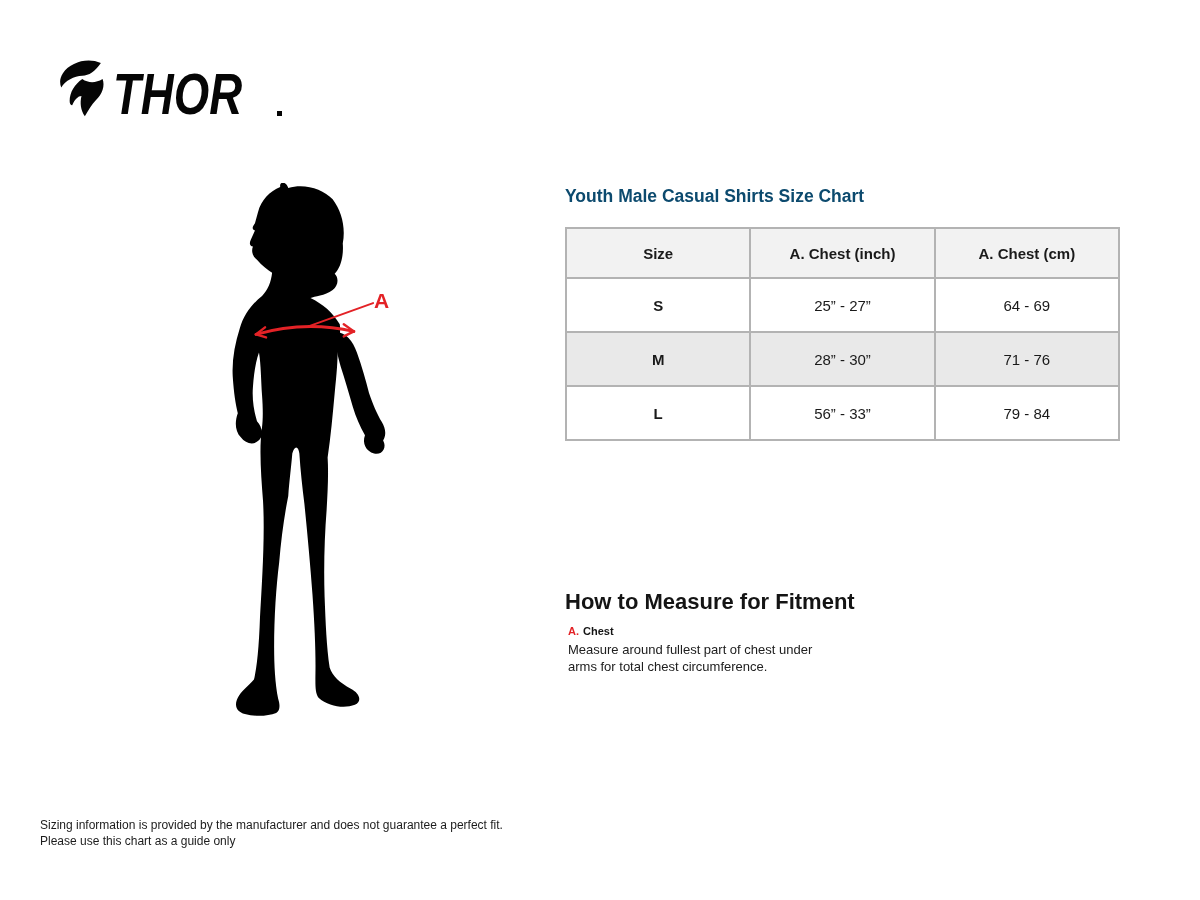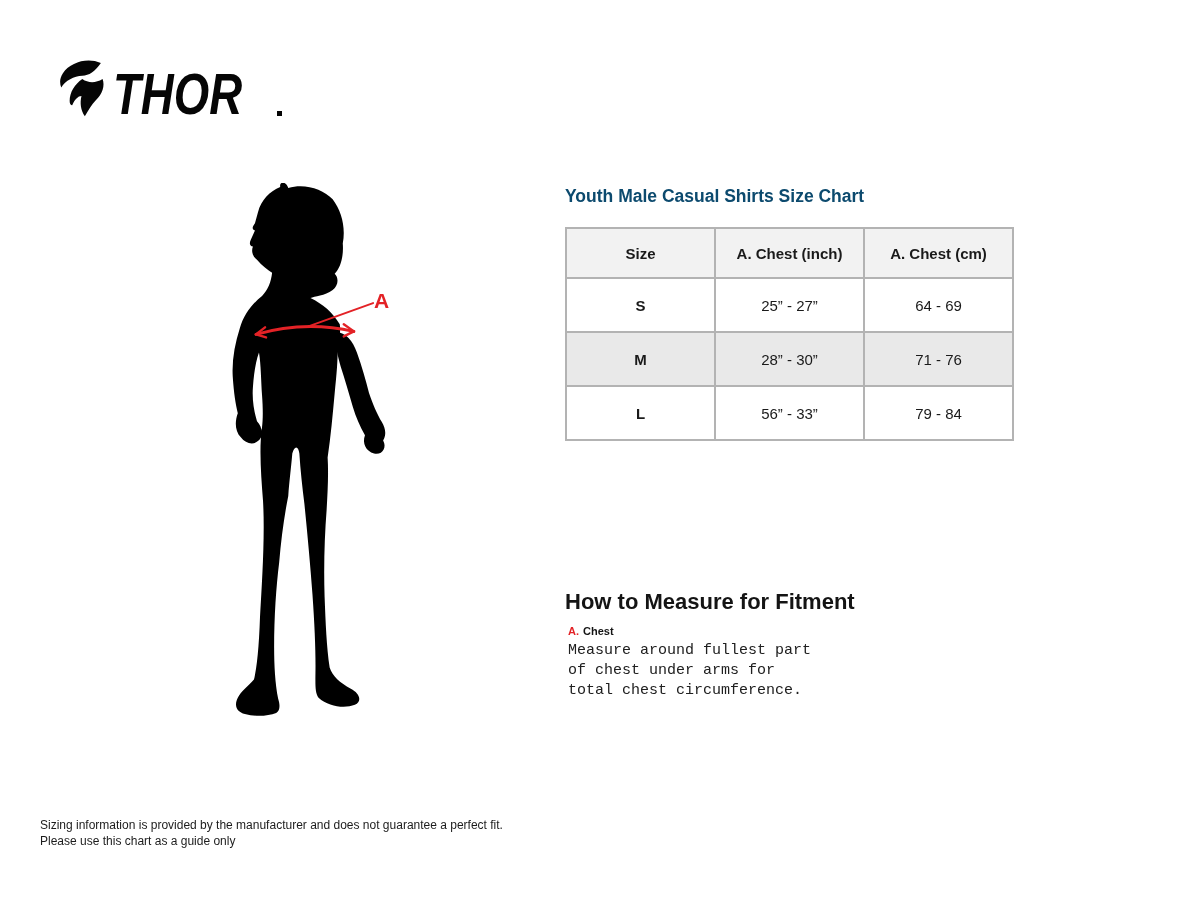--- a/index.html
+++ b/index.html
@@ -28,38 +28,38 @@
   
   .figure-svg { left: 225px; top: 183px; }
   .measure-a {
     left: 374px; top: 289px;
     font-size: 21px; font-weight: bold;
     color: var(--red);
   }
 
   
   .chart-title { left: 565px; top: 186px; font-size: 17.5px; font-weight: bold; color: #0c4a6e; }
-  .size-table-wrap { left: 565px; top: 227px; width: 449px; }
+  .size-table-wrap { left: 565px; top: 227px; width: 555px; }
   table.size-table { border-collapse: collapse; width: 100%; table-layout: fixed; }
   table.size-table th, table.size-table td {
     border: 2px solid var(--border); text-align: center; vertical-align: middle;
     font-size: 15px; color: #1a1a1a;
   }
   table.size-table th { height: 50px; font-weight: bold; background: var(--headbg); }
   table.size-table td { height: 54px; font-weight: normal; background: #ffffff; }
   table.size-table td.size-cell { font-weight: bold; }
   table.size-table tr.alt td { background: var(--altbg); }
 
   
   .measure-heading { left: 565px; top: 589px; font-size: 22px; font-weight: bold; color: #141414; }
   .measure-item-title { left: 568px; top: 625px; font-size: 11px; font-weight: bold; color: #141414; }
   .measure-item-title .key { color: var(--red); margin-right: 4px; }
   .measure-item-desc {
     left: 568px; top: 641px; width: 252px;
-    font-size: 15px; line-height: 1.33; color: #202020; font-family: Liberation Mono, monospace;
+    font-size: 13px; line-height: 1.33; color: #202020;
   }
 
   
   .footer-note { left: 40px; top: 817px; font-size: 12px; line-height: 1.35; color: #1c1c1c; }
 
   :root { --red: #e32226; --border: #b3b3b3; --headbg: #f2f2f2; --altbg: #e9e9e9; }
 </style>
 </head>
 <body>
 

